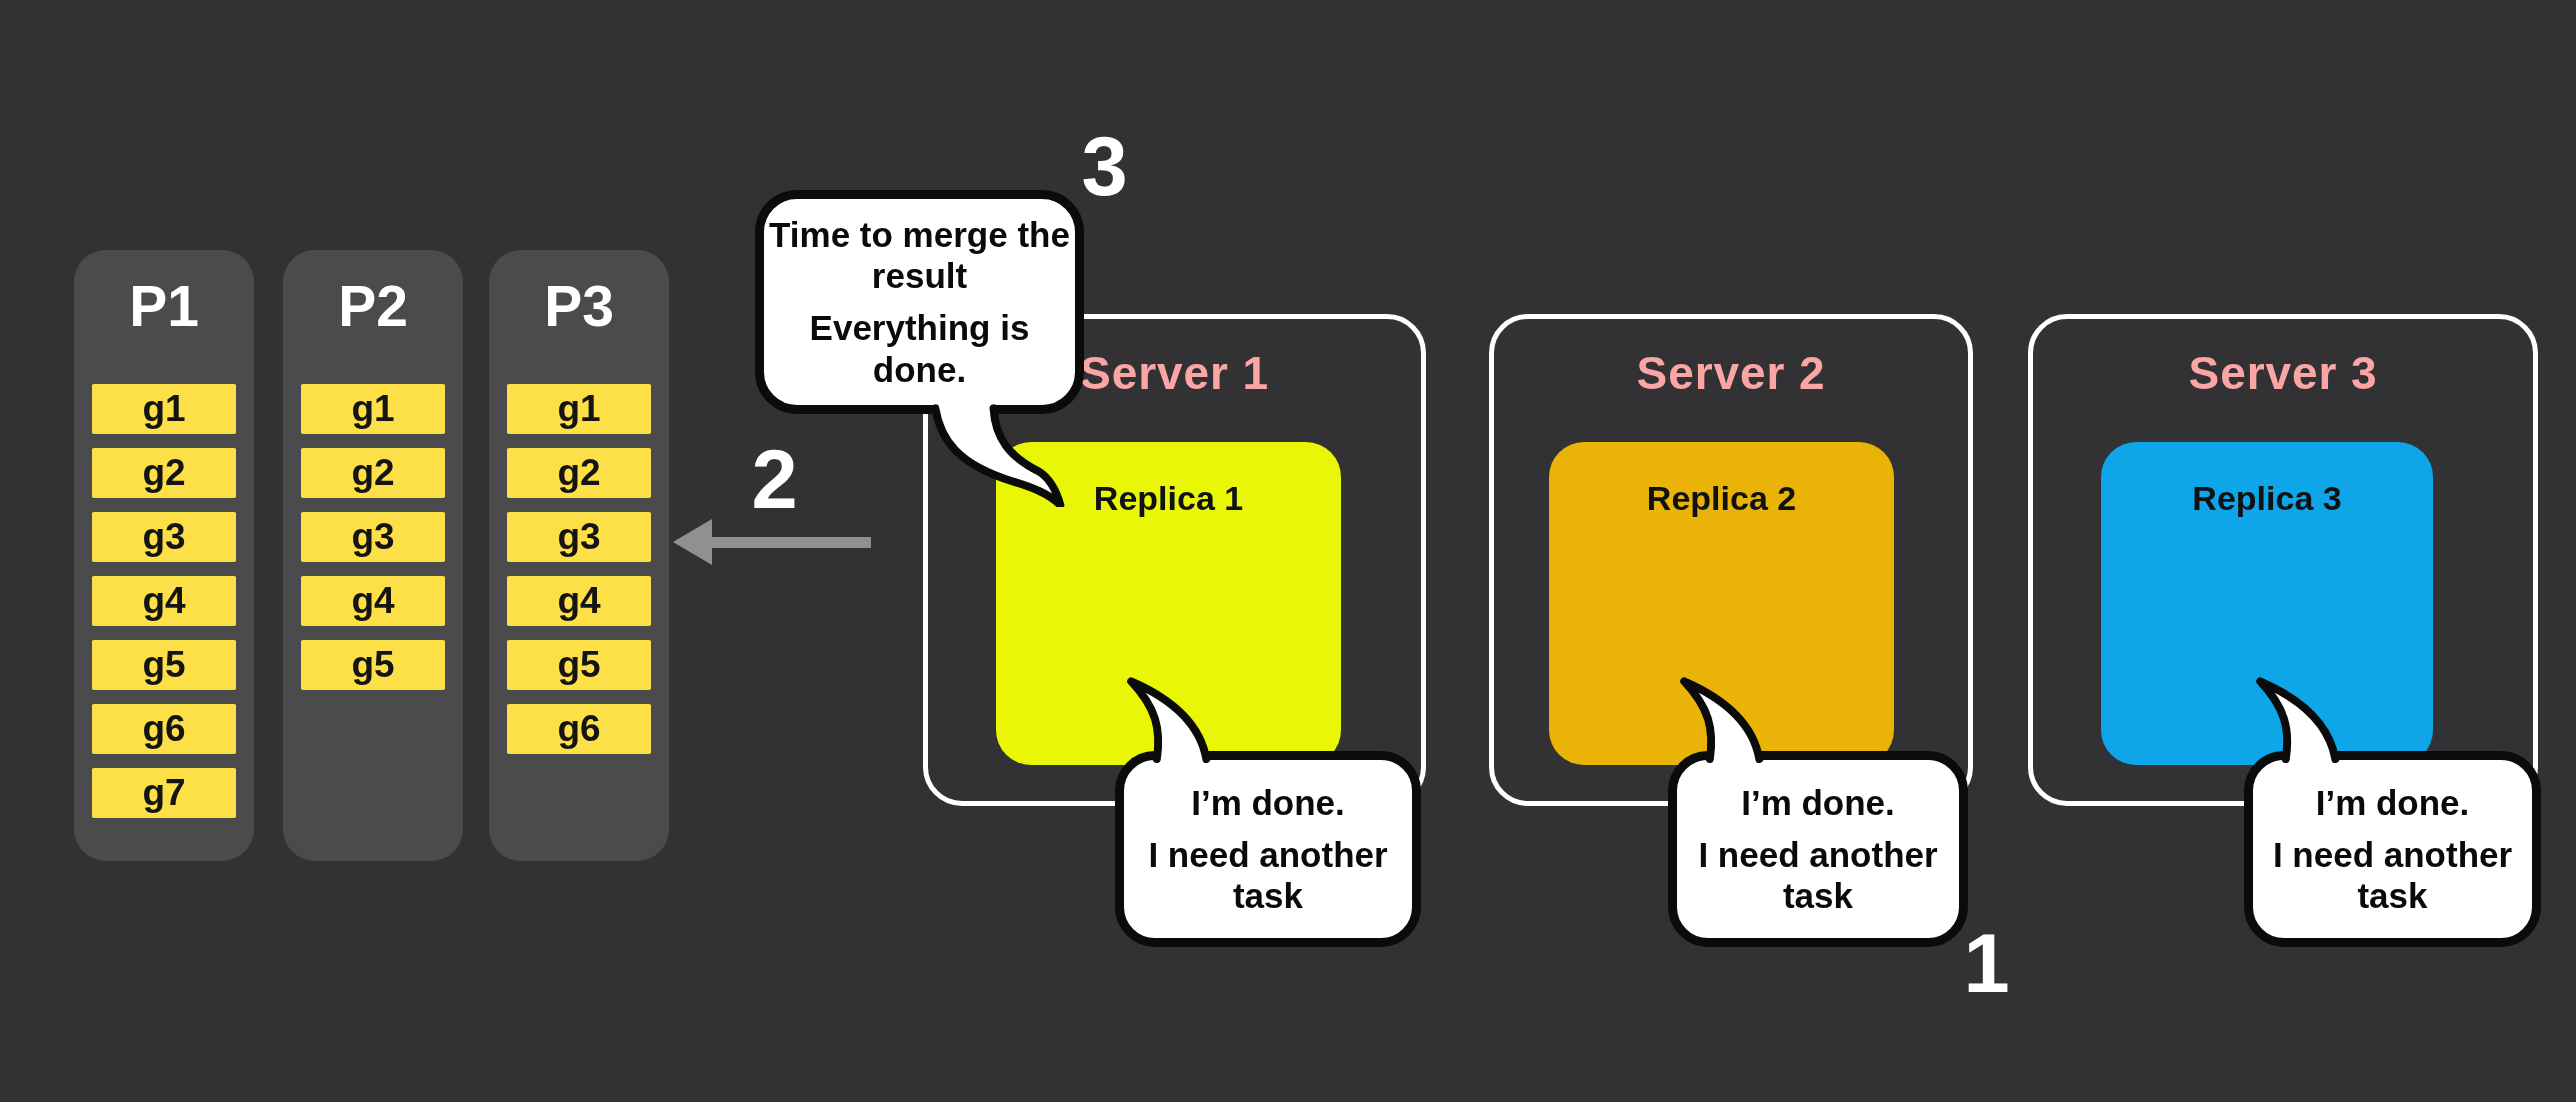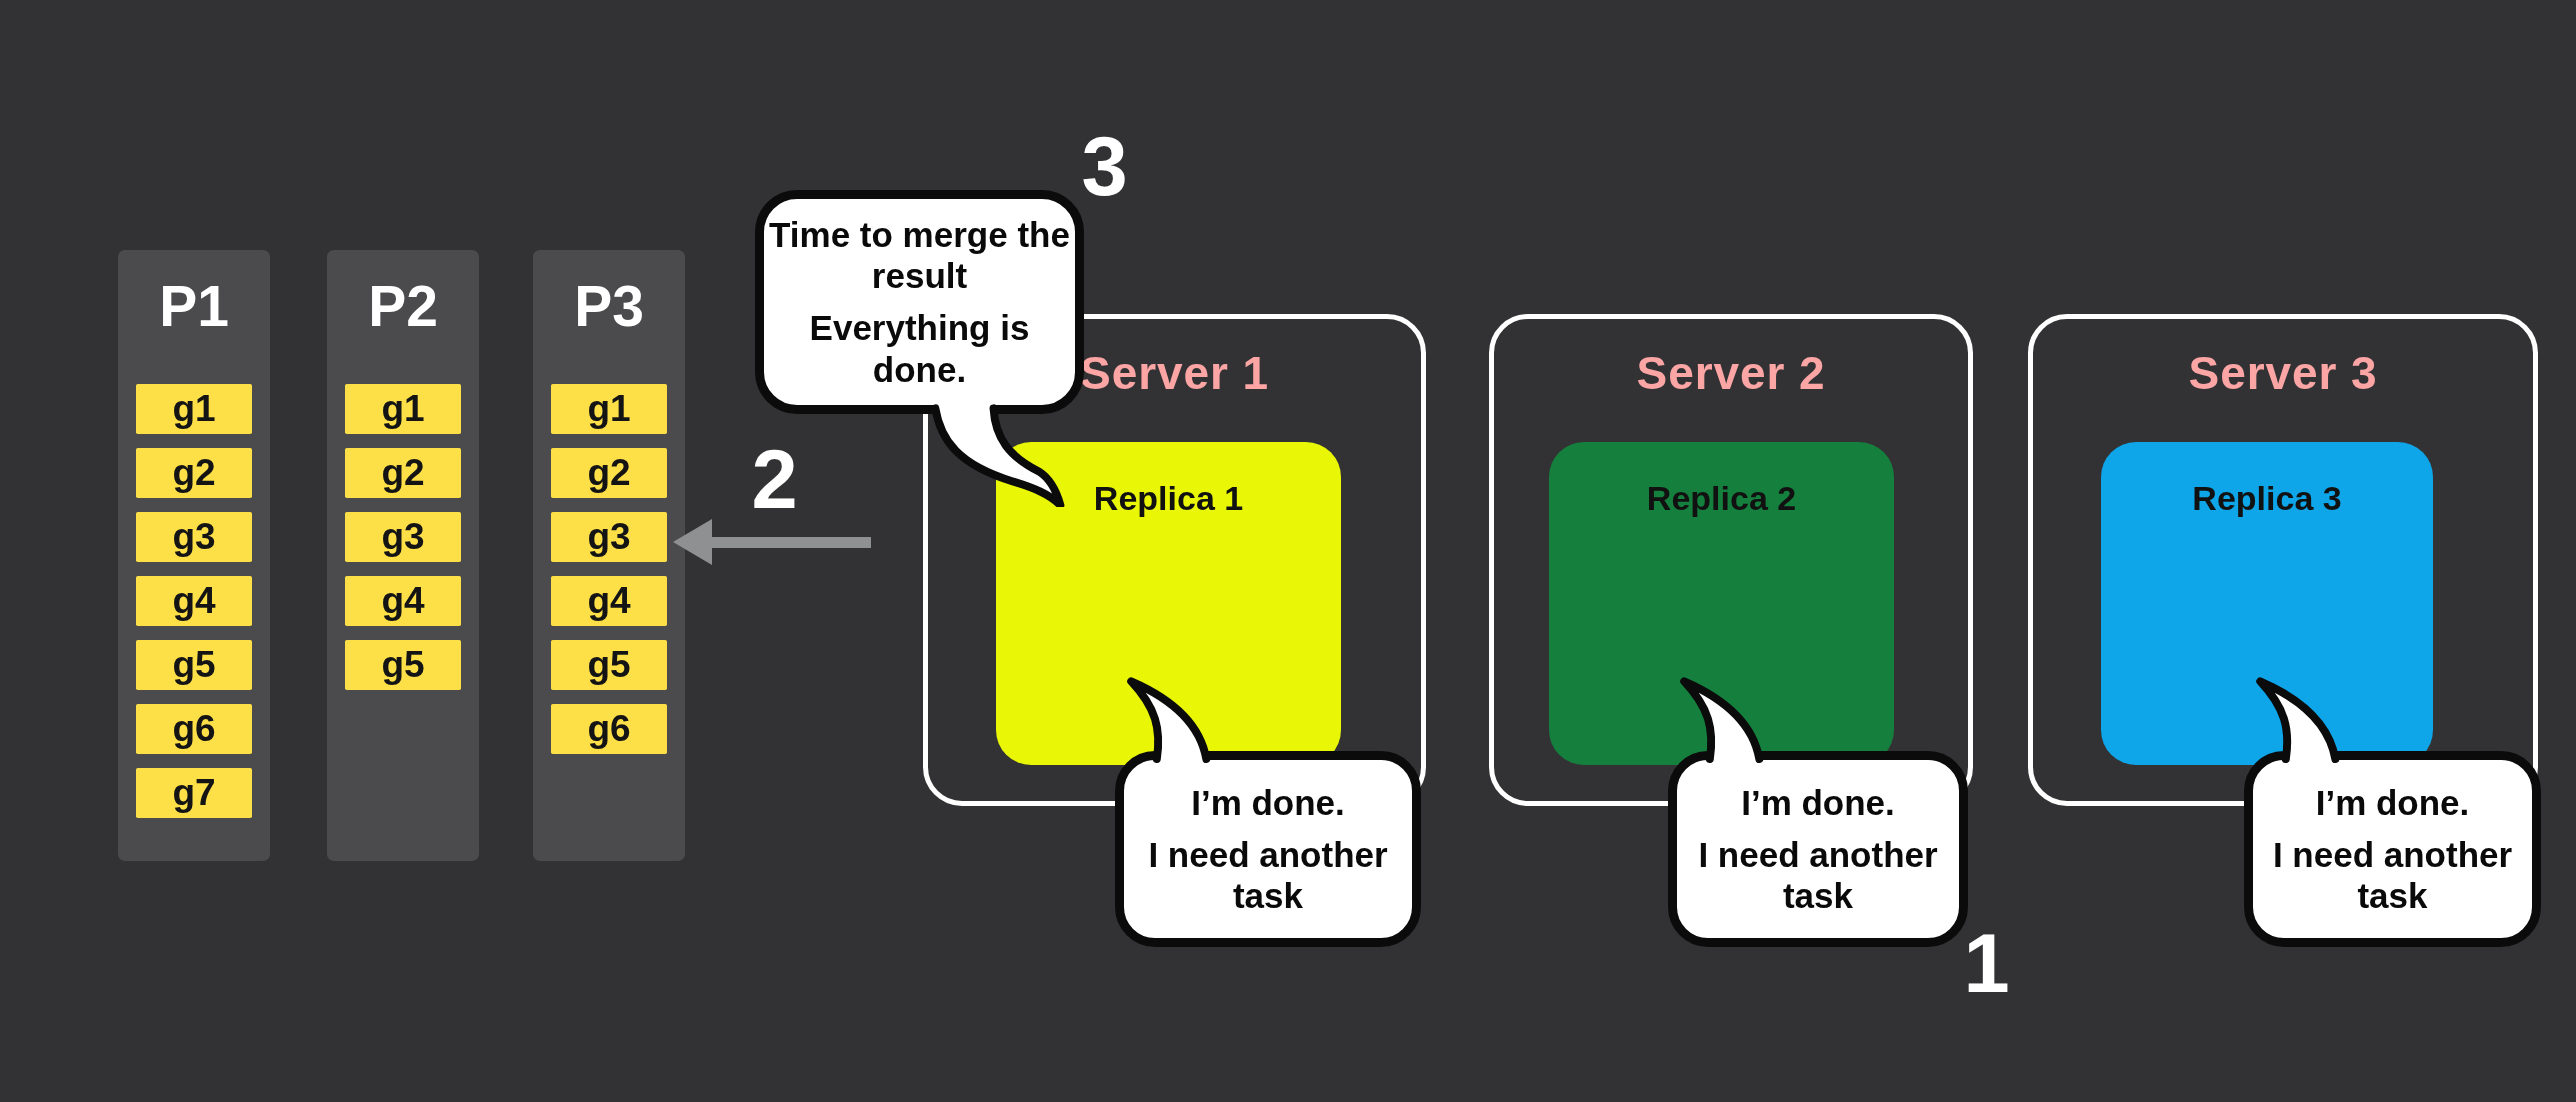--- a/index.html
+++ b/index.html
@@ -4,22 +4,22 @@
 <style>
   html,body{margin:0;padding:0;background:#323234;}
   .stage{
     position:relative;width:2576px;height:1102px;overflow:hidden;
     background:#323234;
     font-family:"Liberation Sans", sans-serif;
     -webkit-font-smoothing:antialiased;
   }
   
   .partition{
-    position:absolute;top:250px;width:152px;height:611px;
-    background:#4b4b4e;border-radius:7px;margin-left:44px;
+    position:absolute;top:250px;width:180px;height:611px;
+    background:#4b4b4e;border-radius:32px;
   }
   .partition .p-label{
     padding-top:25px;text-align:center;
     font-size:57px;font-weight:bold;color:#ffffff;line-height:1.1;
   }
   .task-list{
     position:absolute;top:134px;left:17.7px;right:17.7px;
     display:flex;flex-direction:column;gap:14px;
   }
   .task{
@@ -125,21 +125,21 @@
   <div class="server" style="left:1489px;width:474px;">
     <div class="s-label">Server 2</div>
   </div>
   <div class="server" style="left:2028px;width:500px;">
     <div class="s-label">Server 3</div>
   </div>
 
   <div class="replica" style="left:996px;width:345px;background:#e9f707;">
     <div class="r-label">Replica 1</div>
   </div>
-  <div class="replica" style="left:1549px;width:345px;background:#15803d;">
+  <div class="replica" style="left:1549px;width:345px;background:#eab308;">
     <div class="r-label">Replica 2</div>
   </div>
   <div class="replica" style="left:2101px;width:332px;background:#0ea5e9;">
     <div class="r-label">Replica 3</div>
   </div>
 
   <div class="bubble" style="left:755px;top:190px;width:329px;height:224px;">
     <p>Time to merge the result</p>
     <p>Everything is done.</p>
   </div>

